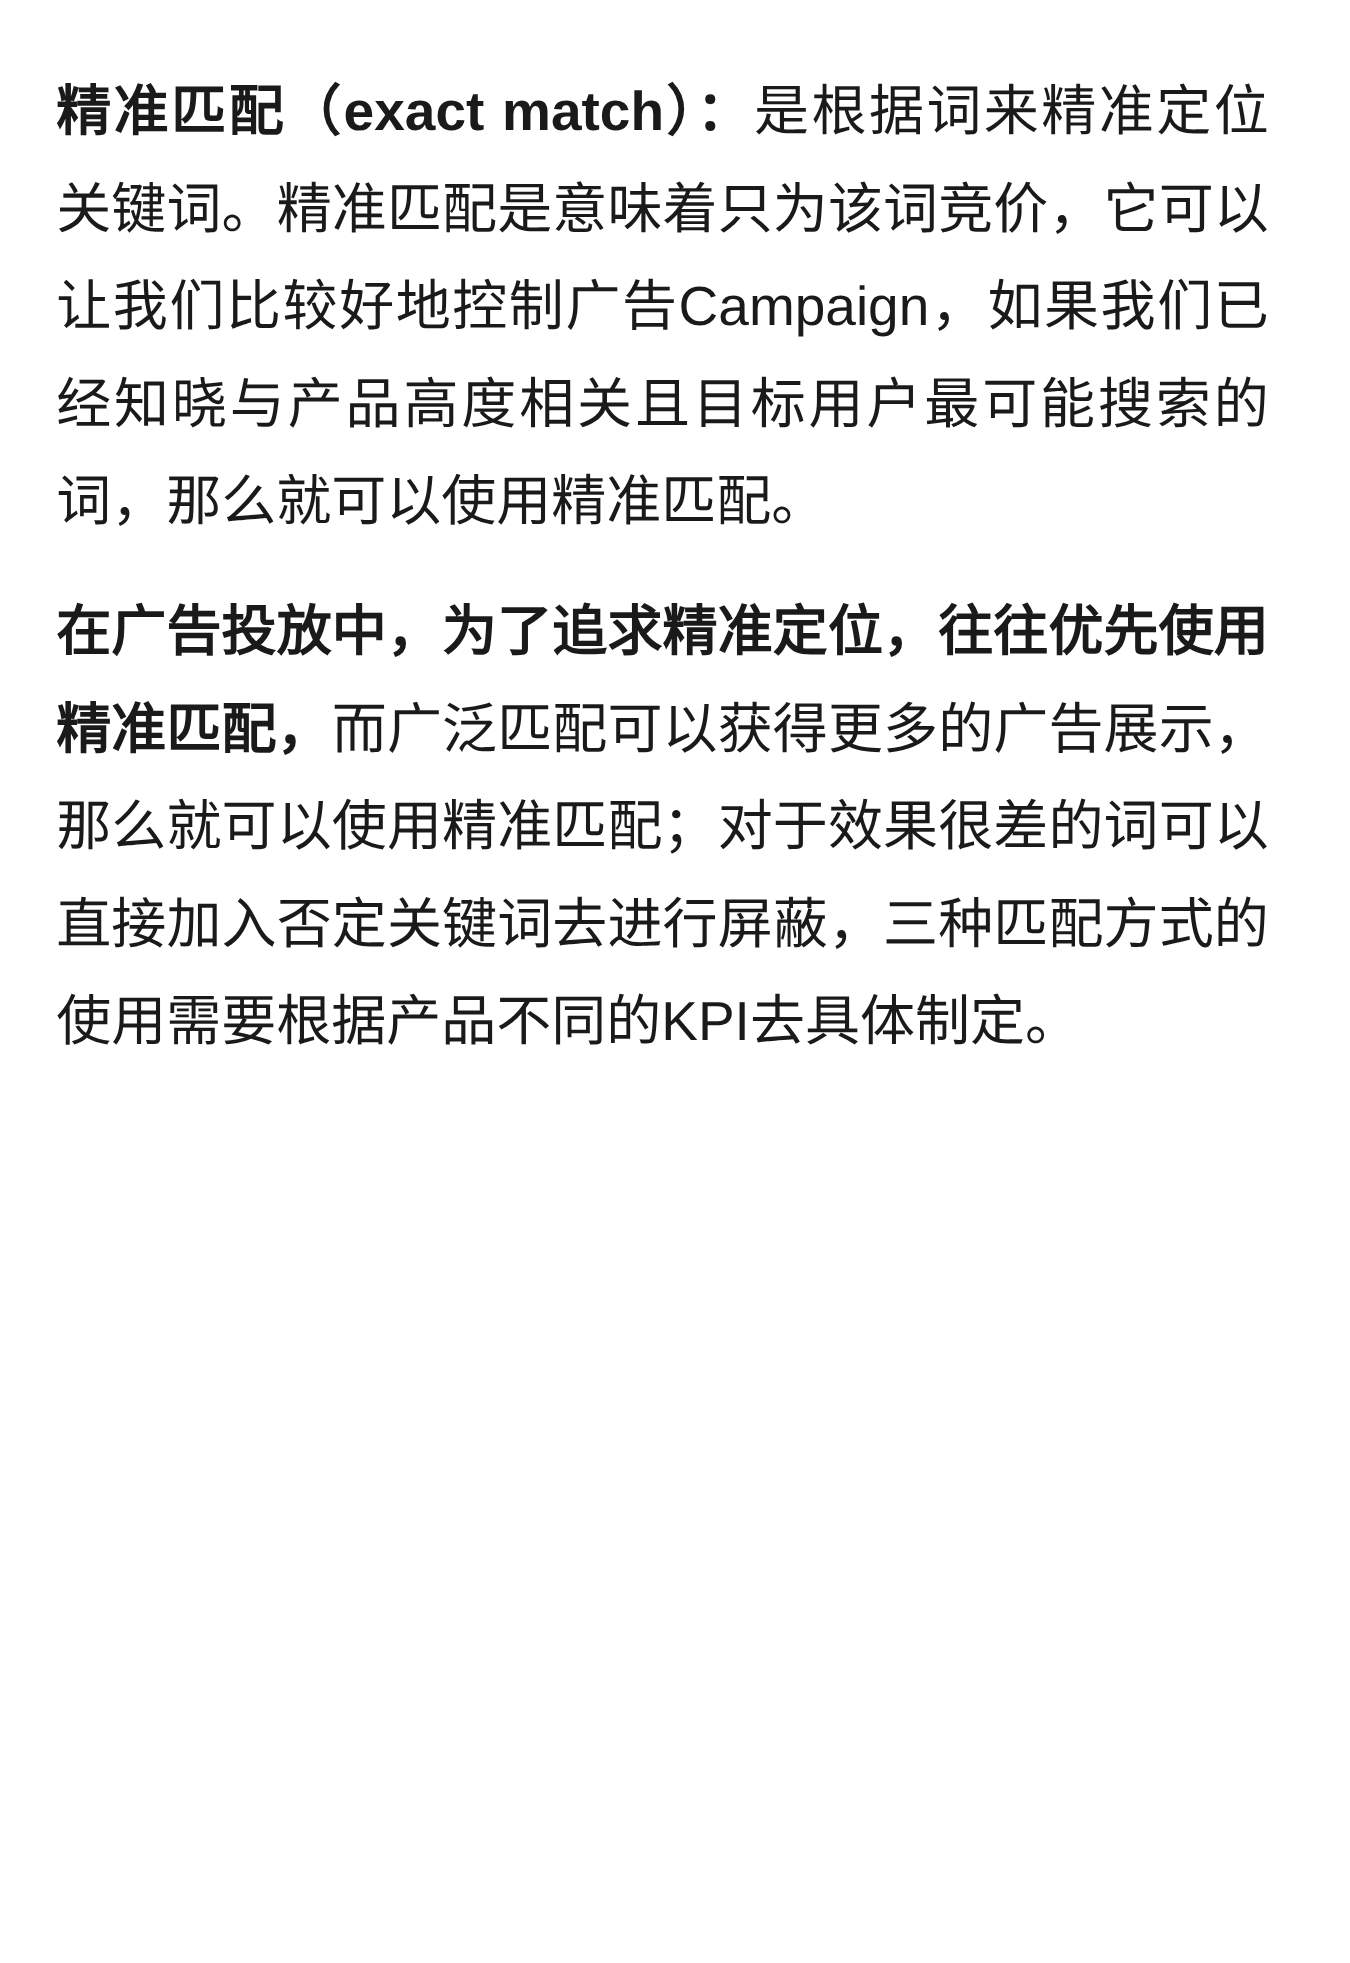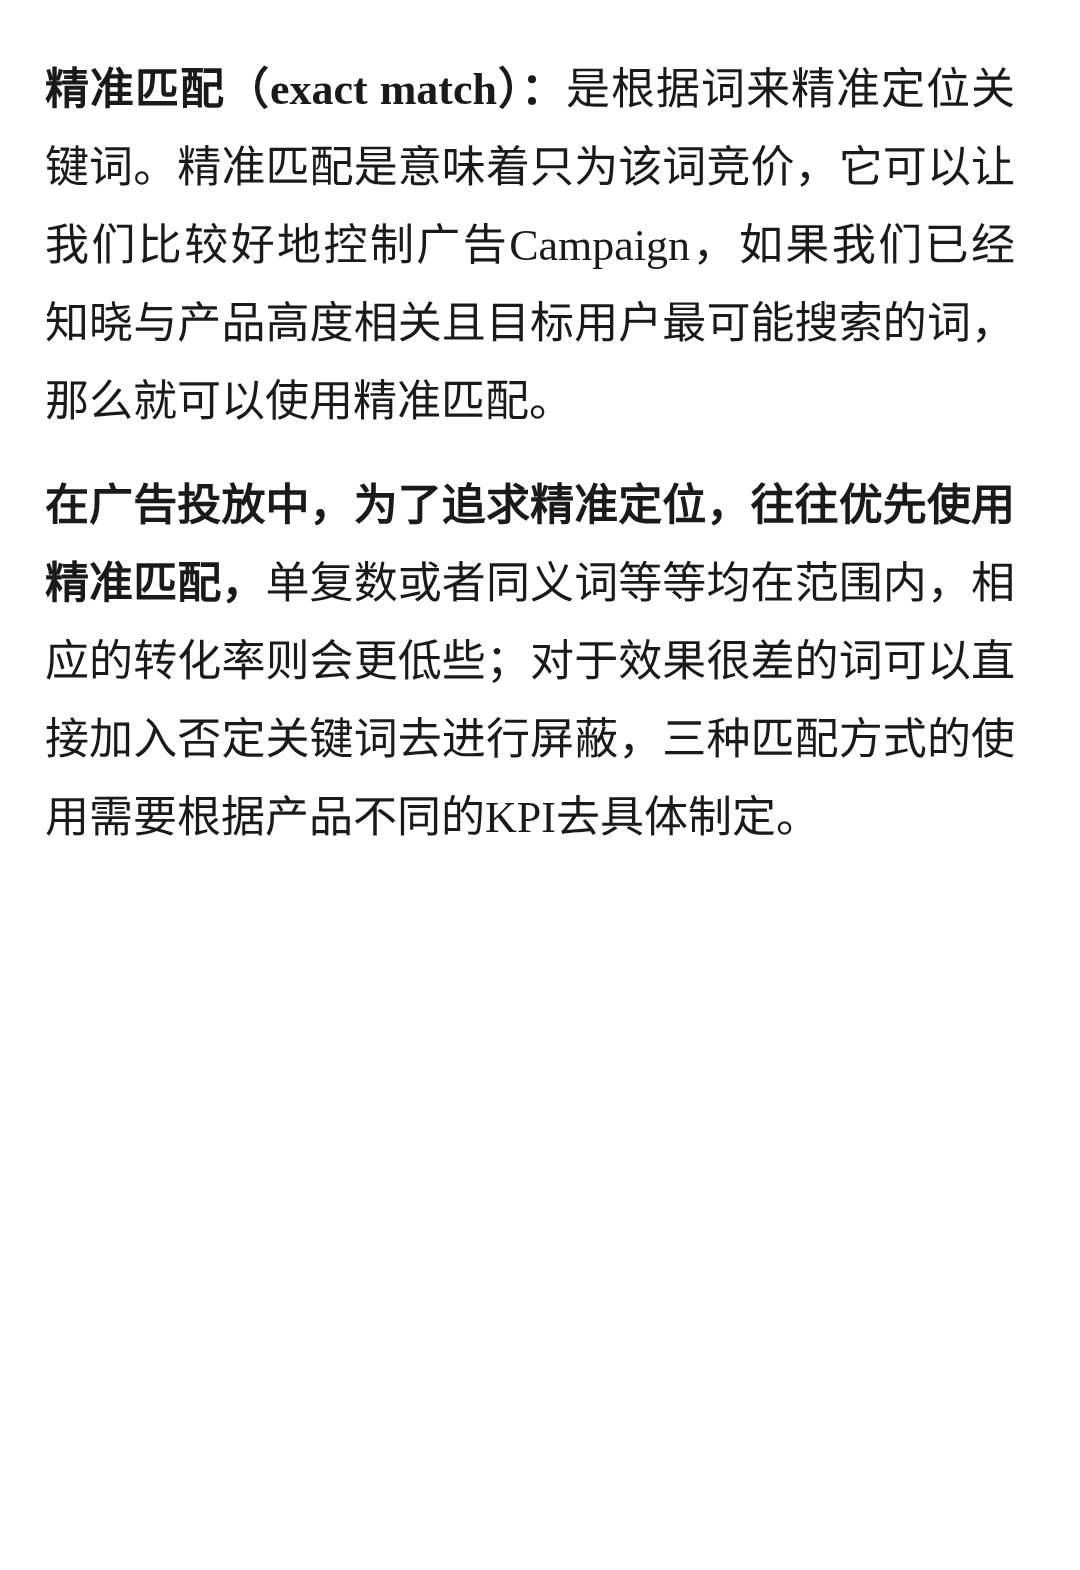--- a/index.html
+++ b/index.html
@@ -8,21 +8,21 @@
     background: #ffffff;
   }
   .page {
     position: relative;
     width: 1080px;
     height: 1548px;
     box-sizing: border-box;
     background: #ffffff;
     padding: 51px 65px 0 45px;
     overflow: hidden;
-    font-family: Liberation Serif, serif;
+    font-family: Liberation Sans, sans-serif;
   }
   .article {
     width: 100%;
   }
   .para {
     margin: 0 0 26px 0;
     font-size: 44px;
     line-height: 78px;
     color: #1a1a1a;
     text-align: justify;
@@ -40,16 +40,16 @@
 </head>
 <body>
 
 <div class="page">
   <div class="article">
 
     <p class="para"><strong class="lead">精准匹配（exact match）：</strong><span class="body">是根据词来精准定位关键词。精准匹配是意味着只为该词竞价，它可以让我们比较好地控制广告Campaign，如果我们已经知晓与产品高度相关且目标用户最可能搜索的词，那么就可以使用精准匹配。</span></p>
 
 
 
-    <p class="para"><strong class="lead">在广告投放中，为了追求精准定位，往往优先使用精准匹配，</strong><span class="body">单复数或者同义词等等均在范围内，相应的转化率则会更低些；对于效果很差的词可以直接加入否定关键词去进行屏蔽，三种匹配方式的使用需要根据产品不同的KPI去具体制定。</span></p>
+    <p class="para"><strong class="lead">在广告投放中，为了追求精准定位，往往优先使用精准匹配，</strong><span class="body">而广泛匹配可以获得更多的广告展示，那么就可以使用精准匹配；对于效果很差的词可以直接加入否定关键词去进行屏蔽，三种匹配方式的使用需要根据产品不同的KPI去具体制定。</span></p>
 
   </div>
 </div>
 
 </body></html>

